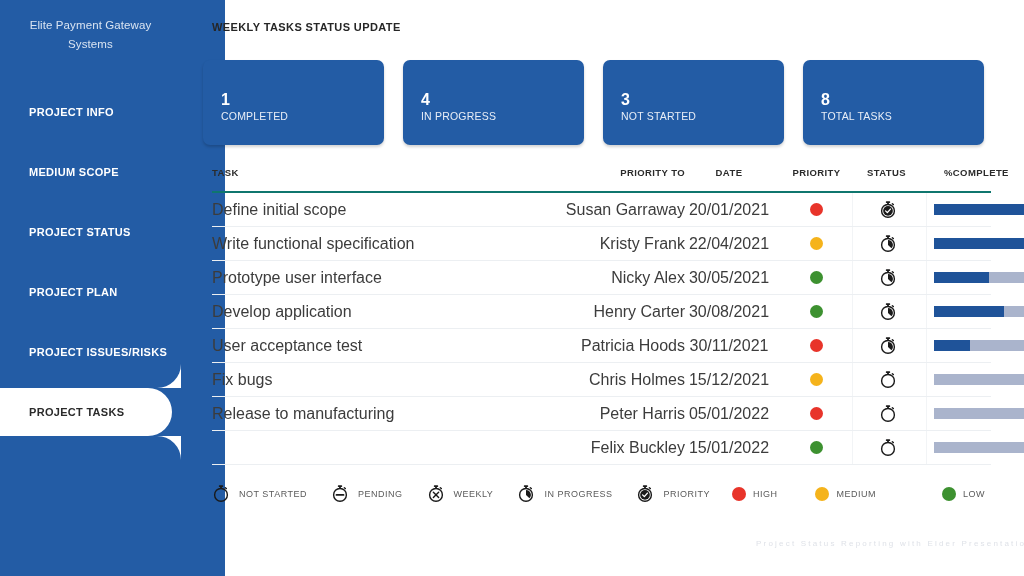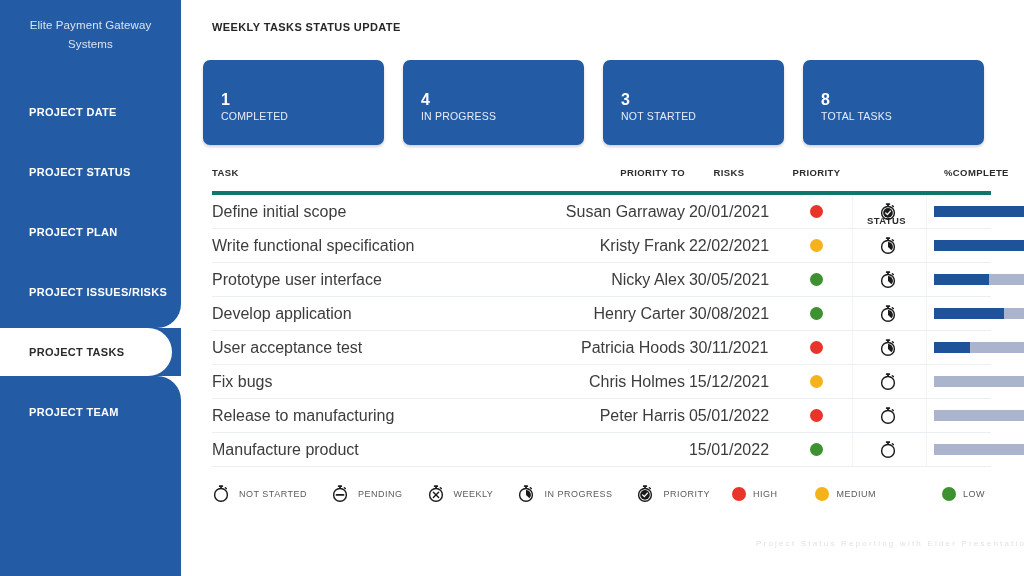--- a/index.html
+++ b/index.html
@@ -22,20 +22,21 @@
   }
 
   
   .sidebar {
     position: absolute;
     left: 0; top: 0;
     width: 181px;
     height: 576px;
     background: #235CA5;
     overflow: hidden;
+    padding-left: 44px;
   }
   .sidebar-title {
     position: absolute;
     left: 10px; top: 16px;
     width: 161px;
     text-align: center;
     font-size: 11.5px;
     line-height: 19px;
     color: #d9e4f2;
     letter-spacing: 0.1px;
@@ -139,36 +140,36 @@
 
   
   .table {
     position: absolute;
     left: 31px; top: 167px;
     width: 779px;
   }
   .thead {
     position: relative;
     height: 24px;
-    border-bottom: 4px solid #0f766e;
+    border-bottom: 2px solid #0f766e;
   }
   .th {
     position: absolute;
     top: 0;
     font-size: 9.5px;
     font-weight: bold;
     letter-spacing: 0.4px;
     color: #2b2b2b;
     white-space: nowrap;
   }
   .th-task      { left: 0; }
   .th-assigned  { left: 290px; width: 183px; text-align: right; }
   .th-date      { left: 483px; width: 68px; text-align: center; }
   .th-priority  { left: 566px; width: 77px; text-align: center; }
-  .th-status    { left: 655px; margin-top: 48px; }
+  .th-status    { left: 655px; }
   .th-complete  { left: 732px; width: 180px; text-align: left; }
 
   .row {
     position: relative;
     height: 33px;
     border-bottom: 1px solid #eceff2;
   }
   .cell {
     position: absolute;
     top: 0;
@@ -245,40 +246,40 @@
 </style>
 </head>
 <body>
 
 <div class="slide">
 
   <div class="sidebar">
     <div class="sidebar-title">Elite Payment Gateway Systems</div>
     <div class="nav" id="nav">
         <div class="nav-item">
-          <span class="nav-label">PROJECT DATE</span>
+          <span class="nav-label">PROJECT INFO</span>
+        </div>
+        <div class="nav-item">
+          <span class="nav-label">MEDIUM SCOPE</span>
         </div>
         <div class="nav-item">
           <span class="nav-label">PROJECT STATUS</span>
         </div>
         <div class="nav-item">
           <span class="nav-label">PROJECT PLAN</span>
         </div>
         <div class="nav-item">
           <span class="nav-label">PROJECT ISSUES/RISKS</span>
         </div>
         <div class="nav-item active">
           <div class="notch top"></div>
           <div class="pill"></div>
           <div class="notch bottom"></div>
           <span class="nav-label">PROJECT TASKS</span>
         </div>
-        <div class="nav-item">
-          <span class="nav-label">PROJECT TEAM</span>
-        </div>
       </div>
   </div>
 
   <div class="main">
 
     <div class="page-title">WEEKLY TASKS STATUS UPDATE</div>
 
     <div class="cards" id="cards">
         <div class="card">
           <div class="card-value">1</div>
@@ -295,21 +296,21 @@
         <div class="card">
           <div class="card-value">8</div>
           <div class="card-label">TOTAL TASKS</div>
         </div>
       </div>
 
     <div class="table">
       <div class="thead">
         <div class="th th-task">TASK</div>
         <div class="th th-assigned">PRIORITY TO</div>
-        <div class="th th-date">RISKS</div>
+        <div class="th th-date">DATE</div>
         <div class="th th-priority">PRIORITY</div>
         <div class="th th-status">STATUS</div>
         <div class="th th-complete">%COMPLETE</div>
       </div>
       <div id="tbody">
           <div class="row">
             <div class="vsep" style="left:640px"></div>
             <div class="vsep" style="left:714px"></div>
             <div class="cell c-task">Define initial scope</div>
             <div class="cell c-assigned">Susan Garraway</div>
@@ -333,21 +334,21 @@
               <div class="bar-track">
                 <div class="bar-fill" style="width:100%"></div>
               </div>
             </div>
           </div>
           <div class="row">
             <div class="vsep" style="left:640px"></div>
             <div class="vsep" style="left:714px"></div>
             <div class="cell c-task">Write functional specification</div>
             <div class="cell c-assigned">Kristy Frank</div>
-            <div class="cell c-date">22/02/2021</div>
+            <div class="cell c-date">22/04/2021</div>
             <div class="cell c-priority">
               <span class="dot" style="background:#F5B31B"></span>
             </div>
             <div class="cell c-status">
               <span>
                 <svg width="22" height="22" viewBox="0 0 50 50">
                   <rect x="20" y="5" width="10" height="4" rx="1.6" fill="#1a1a1a"></rect>
                   <rect x="23" y="8" width="4" height="5" fill="#1a1a1a"></rect>
                   <rect x="33" y="10" width="6" height="3.4" rx="1.6" fill="#1a1a1a" transform="rotate(38 36 11.7)"></rect>
                   <circle cx="25" cy="27" r="14.5" fill="none" stroke="#1a1a1a" stroke-width="3.2"></circle>
@@ -485,21 +486,21 @@
             </div>
             <div class="cell c-bar">
               <div class="bar-track">
                 <div class="bar-fill" style="width:0%"></div>
               </div>
             </div>
           </div>
           <div class="row">
             <div class="vsep" style="left:640px"></div>
             <div class="vsep" style="left:714px"></div>
-            <div class="cell c-task">Manufacture product</div>
+            <div class="cell c-assigned">Felix Buckley</div>
             <div class="cell c-date">15/01/2022</div>
             <div class="cell c-priority">
               <span class="dot" style="background:#3D9130"></span>
             </div>
             <div class="cell c-status">
               <span>
                 <svg width="22" height="22" viewBox="0 0 50 50">
                   <rect x="20" y="5" width="10" height="4" rx="1.6" fill="#1a1a1a"></rect>
                   <rect x="23" y="8" width="4" height="5" fill="#1a1a1a"></rect>
                   <rect x="33" y="10" width="6" height="3.4" rx="1.6" fill="#1a1a1a" transform="rotate(38 36 11.7)"></rect>

